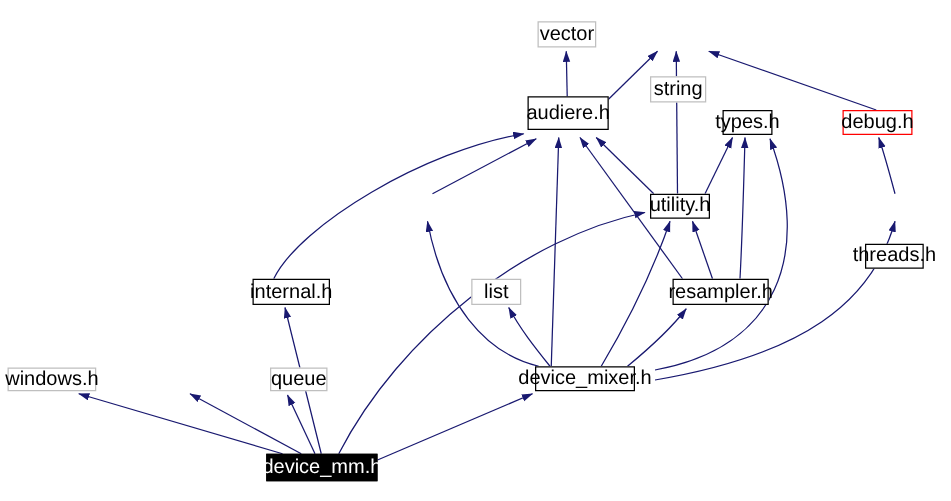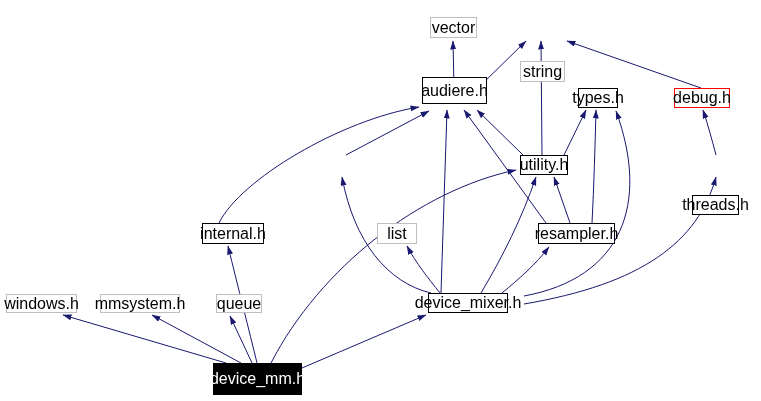--- a/index.html
+++ b/index.html
@@ -102,25 +102,22 @@
     </div>
     <div class="node system" style="left: 377px; top: 223px; width: 40px; height: 21px;">
       <span>list</span>
     </div>
     <div class="node system" style="left: 6px; top: 294px; width: 71px; height: 19px;">
       <span>windows.h</span>
     </div>
     <div class="node normal" style="left: 538px; top: 223px; width: 77px; height: 21px;">
       <span>resampler.h</span>
     </div>
-    <div class="node system" style="left: 100px; top: 294px; width: 80px; height: 19px;">
-      <span>mmsystem.h</span>
-    </div>
     <div class="node system" style="left: 204px; top: 294px; width: 46px; height: 19px; margin-left: 12px;">
       <span>queue</span>
     </div>
     <div class="node normal" style="left: 428px; top: 293px; width: 80px; height: 20px;">
       <span>device_mixer.h</span>
     </div>
-    <div class="node root" style="left: 213px; top: 363px; width: 89px; height: 32px;">
+    <div class="node root" style="left: 213px; top: 363px; width: 89px; height: 22px;">
       <span>device_mm.h</span>
     </div>
   </div>
 
 </body></html>

